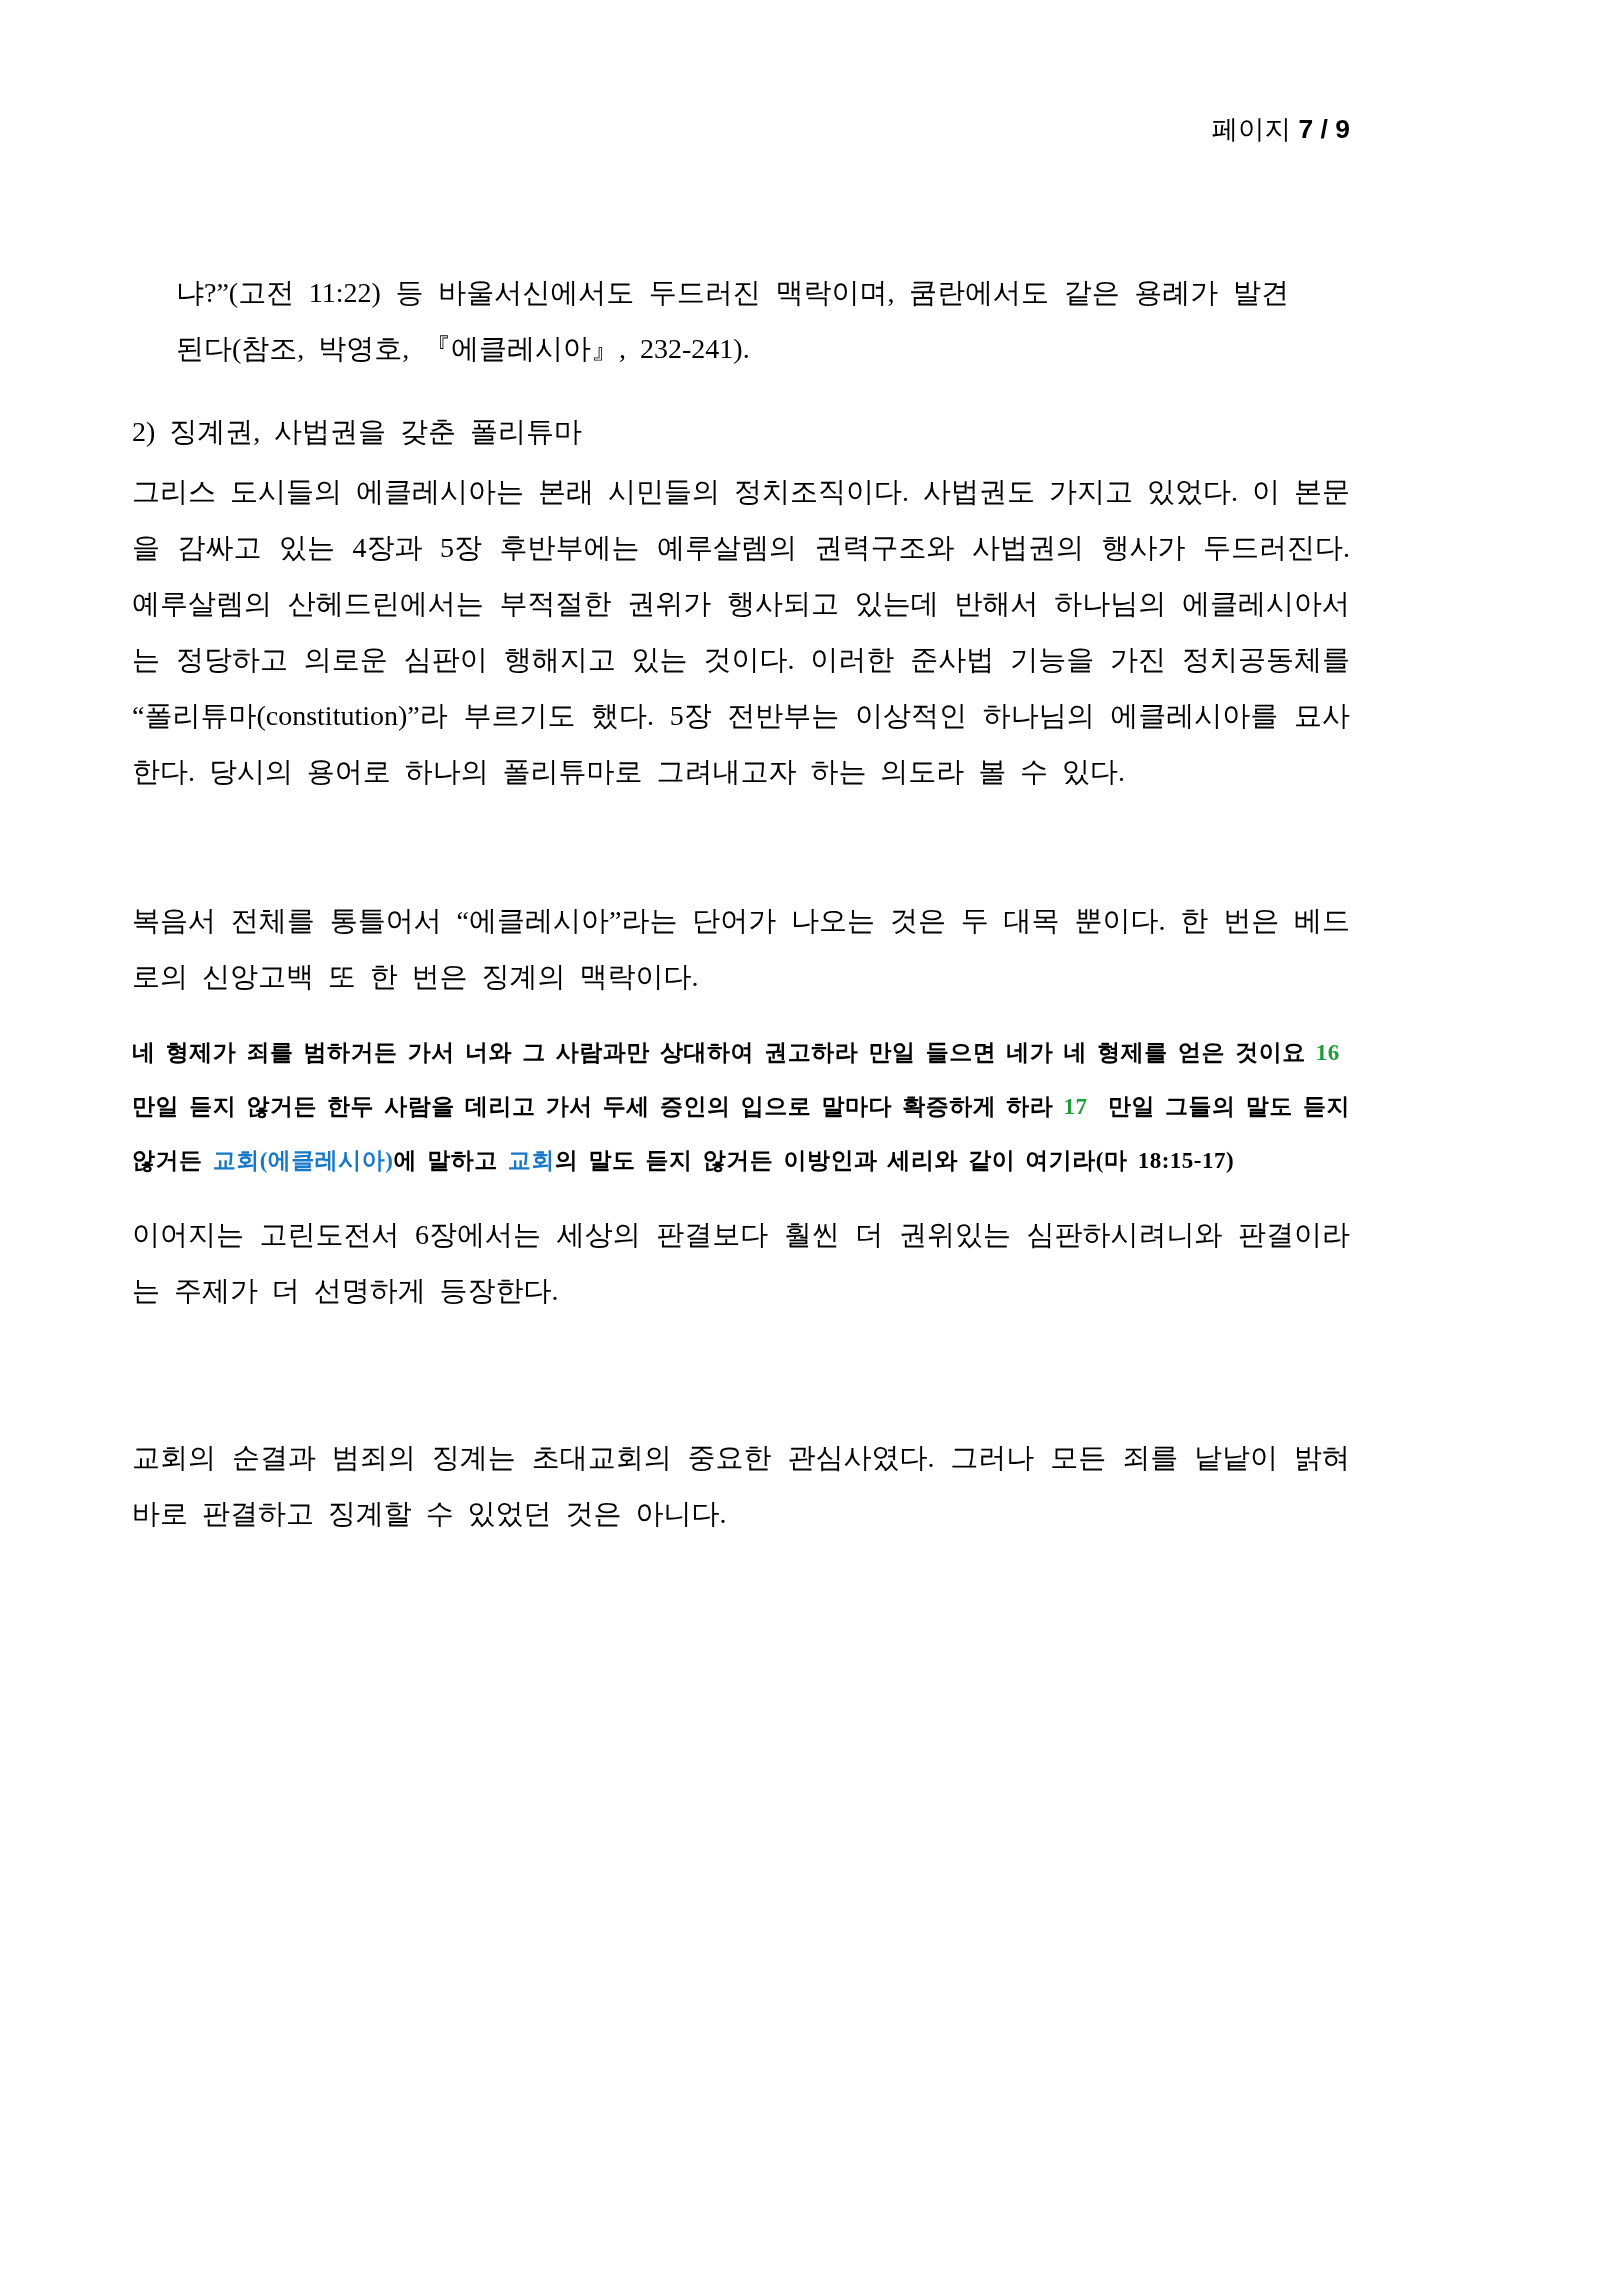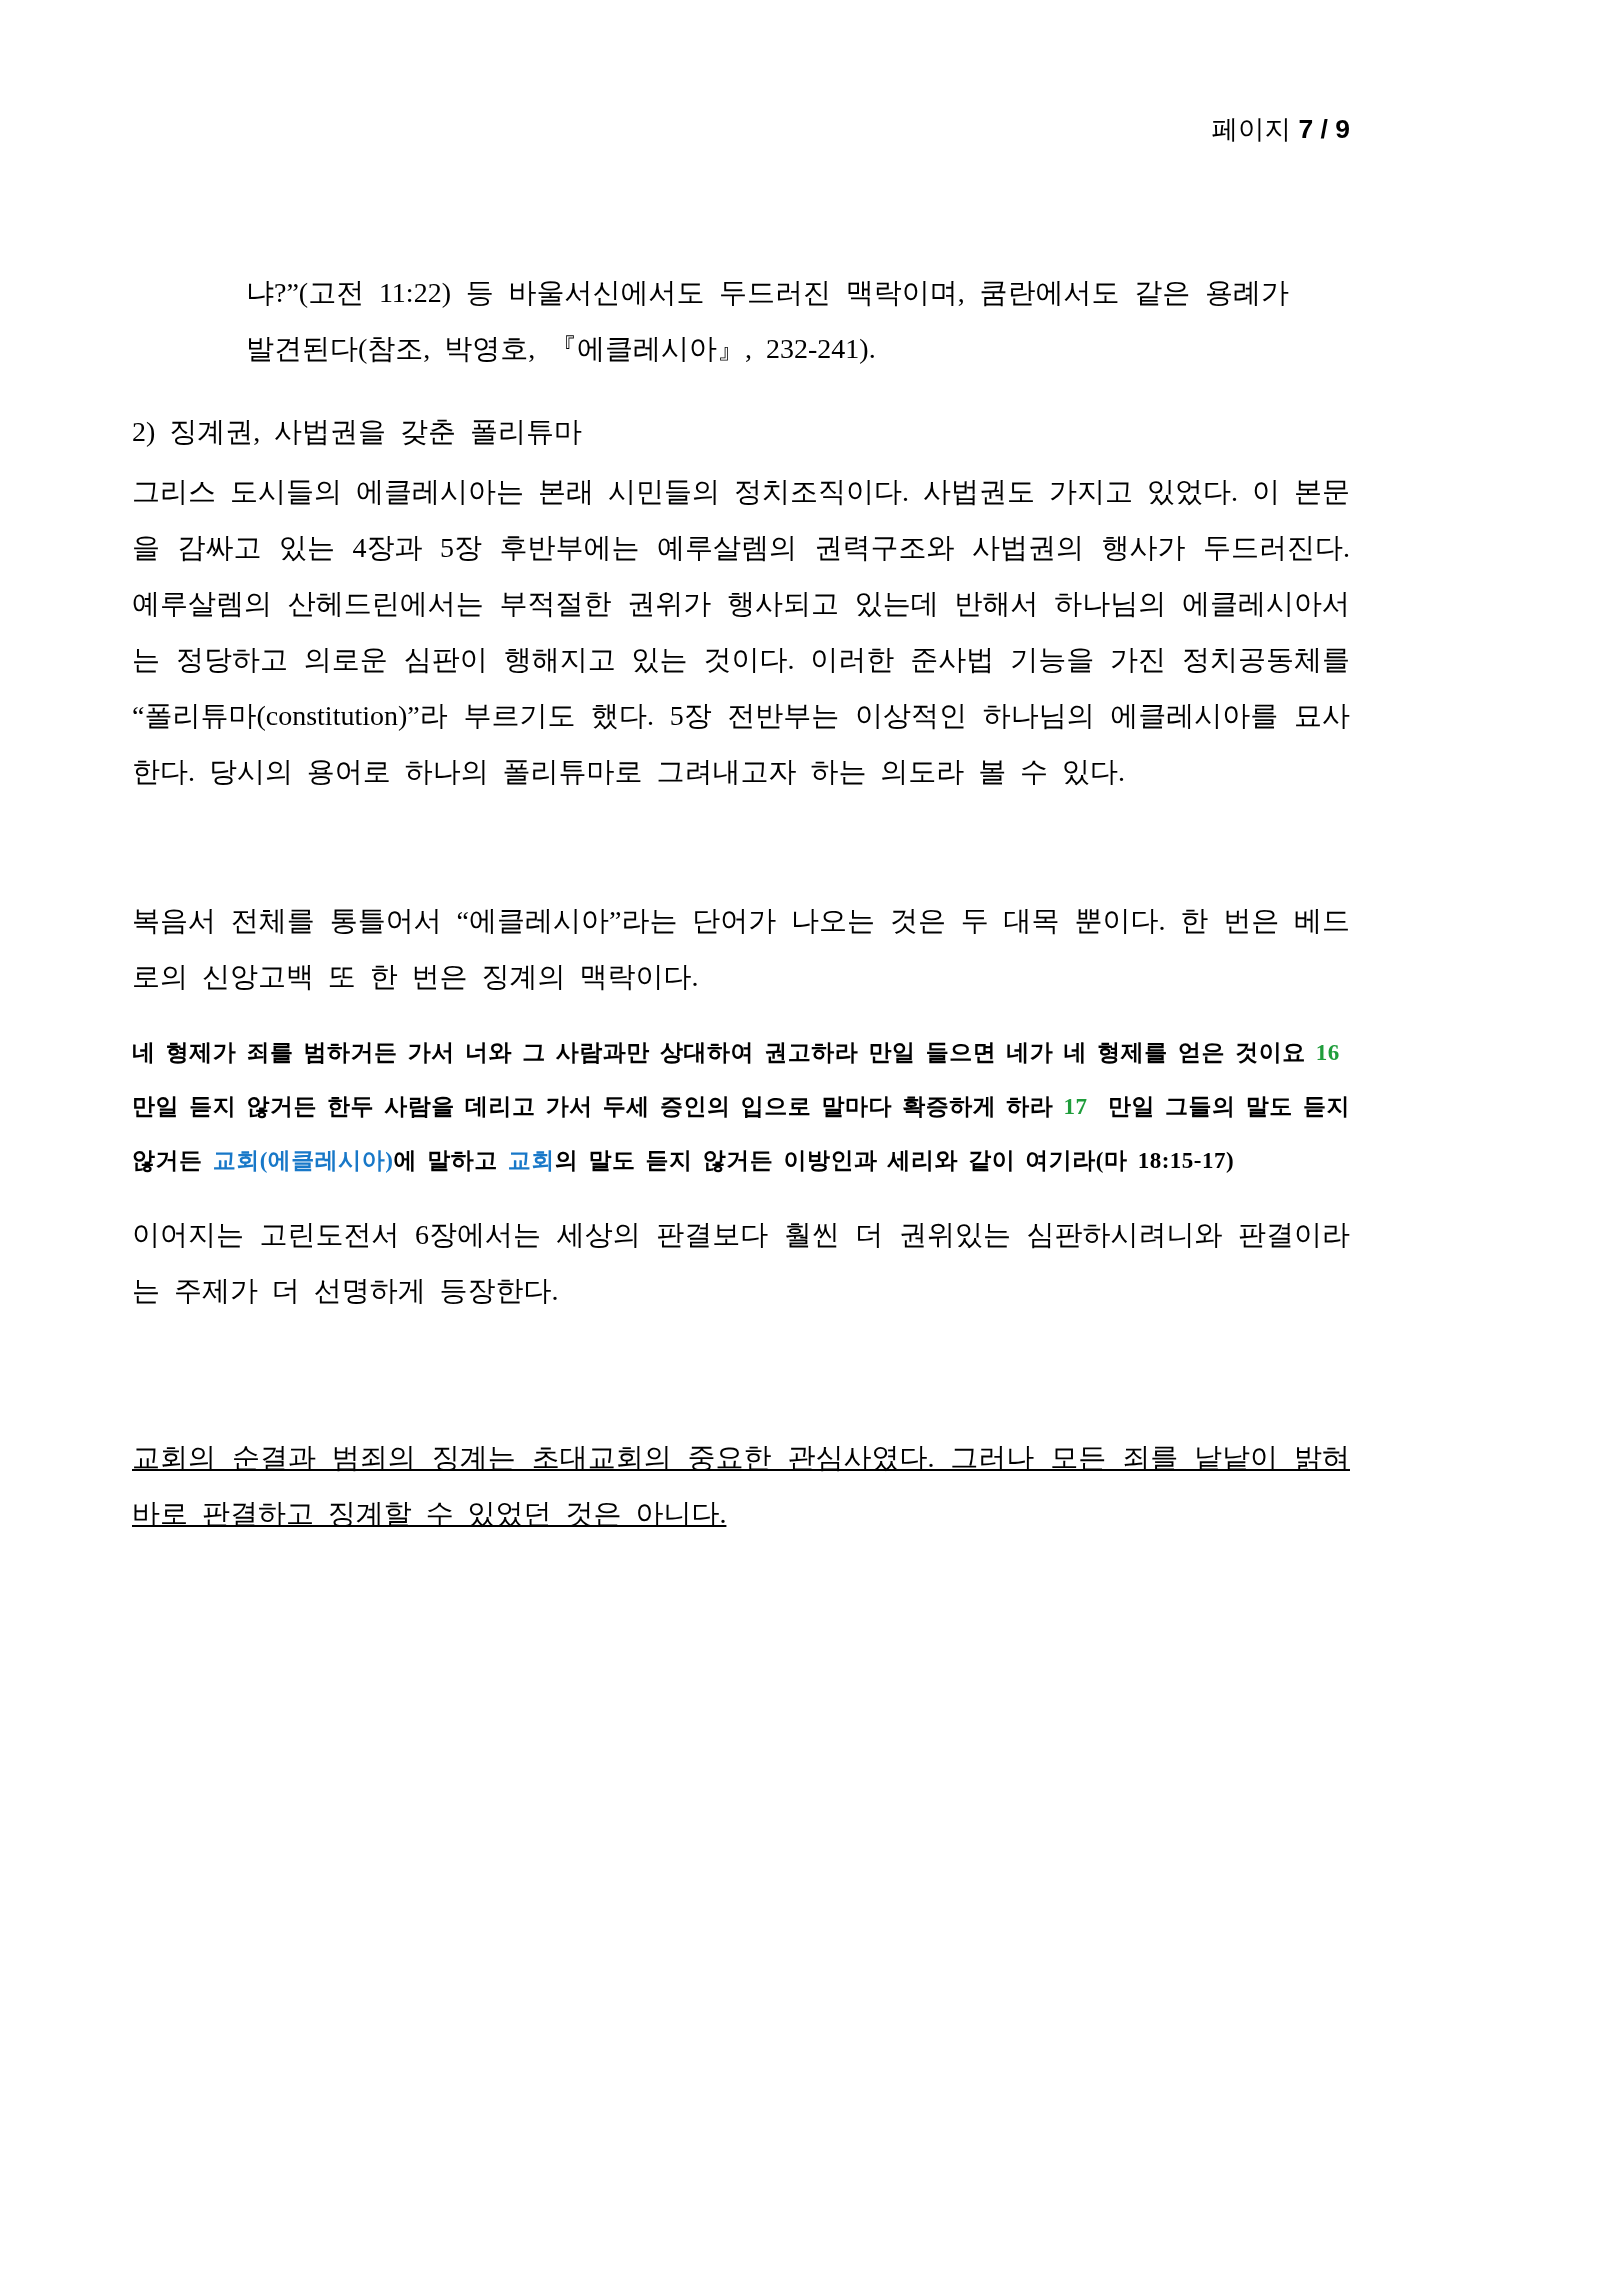--- a/index.html
+++ b/index.html
@@ -34,21 +34,21 @@
     font-family: "Liberation Serif", "DejaVu Serif", serif;
     font-size: 28px;
     line-height: 56px;
     text-align: justify;
     word-spacing: 6.9px;
     color: #000000;
     margin: 0;
   }
   .ref-block {
     margin-top: 116px;
-    margin-left: 114px;
+    margin-left: 44px;
     margin-right: 61px;
   }
   .section-heading {
     margin-top: 27.4px;
     text-align: left;
   }
   .para-main { margin-top: 3.9px; }
   .para-gospel { margin-top: 93px; }
   .quote {
     font-family: Liberation Serif, serif;
@@ -58,21 +58,21 @@
     text-align: justify;
     word-spacing: 3.9px;
     letter-spacing: 0.5px;
     color: #000000;
     margin: 0;
   }
   .quote-mt18 { margin-top: 20.6px; }
   .para-linked { margin-top: 27.4px; }
   .quote-1co5 { margin-top: 89px; }
   .para-next { margin-top: 19.6px; }
-  .para-final { margin-top: 111px; text-decoration: underline; }
+  .para-final { margin-top: 111px; }
 </style>
 </head>
 <body>
 
 <div class="page">
 
   <div class="page-header">
     <span>페이지</span>
     <span class="page-num">7 / 9</span>
   </div>

